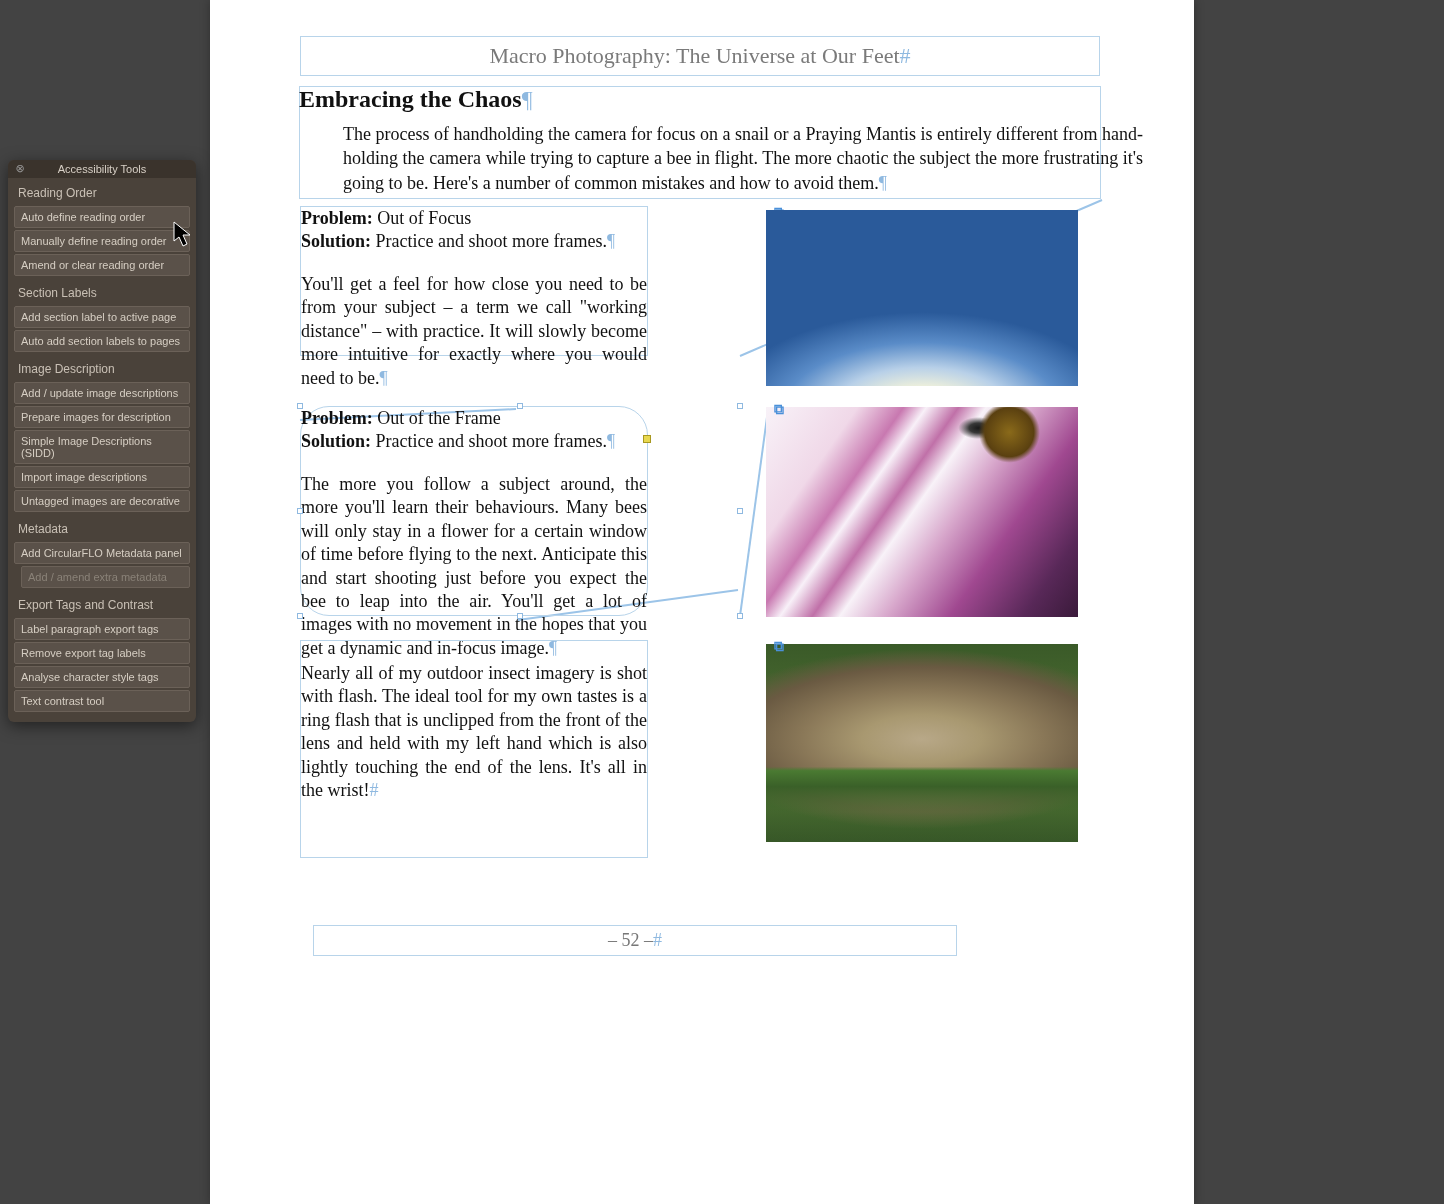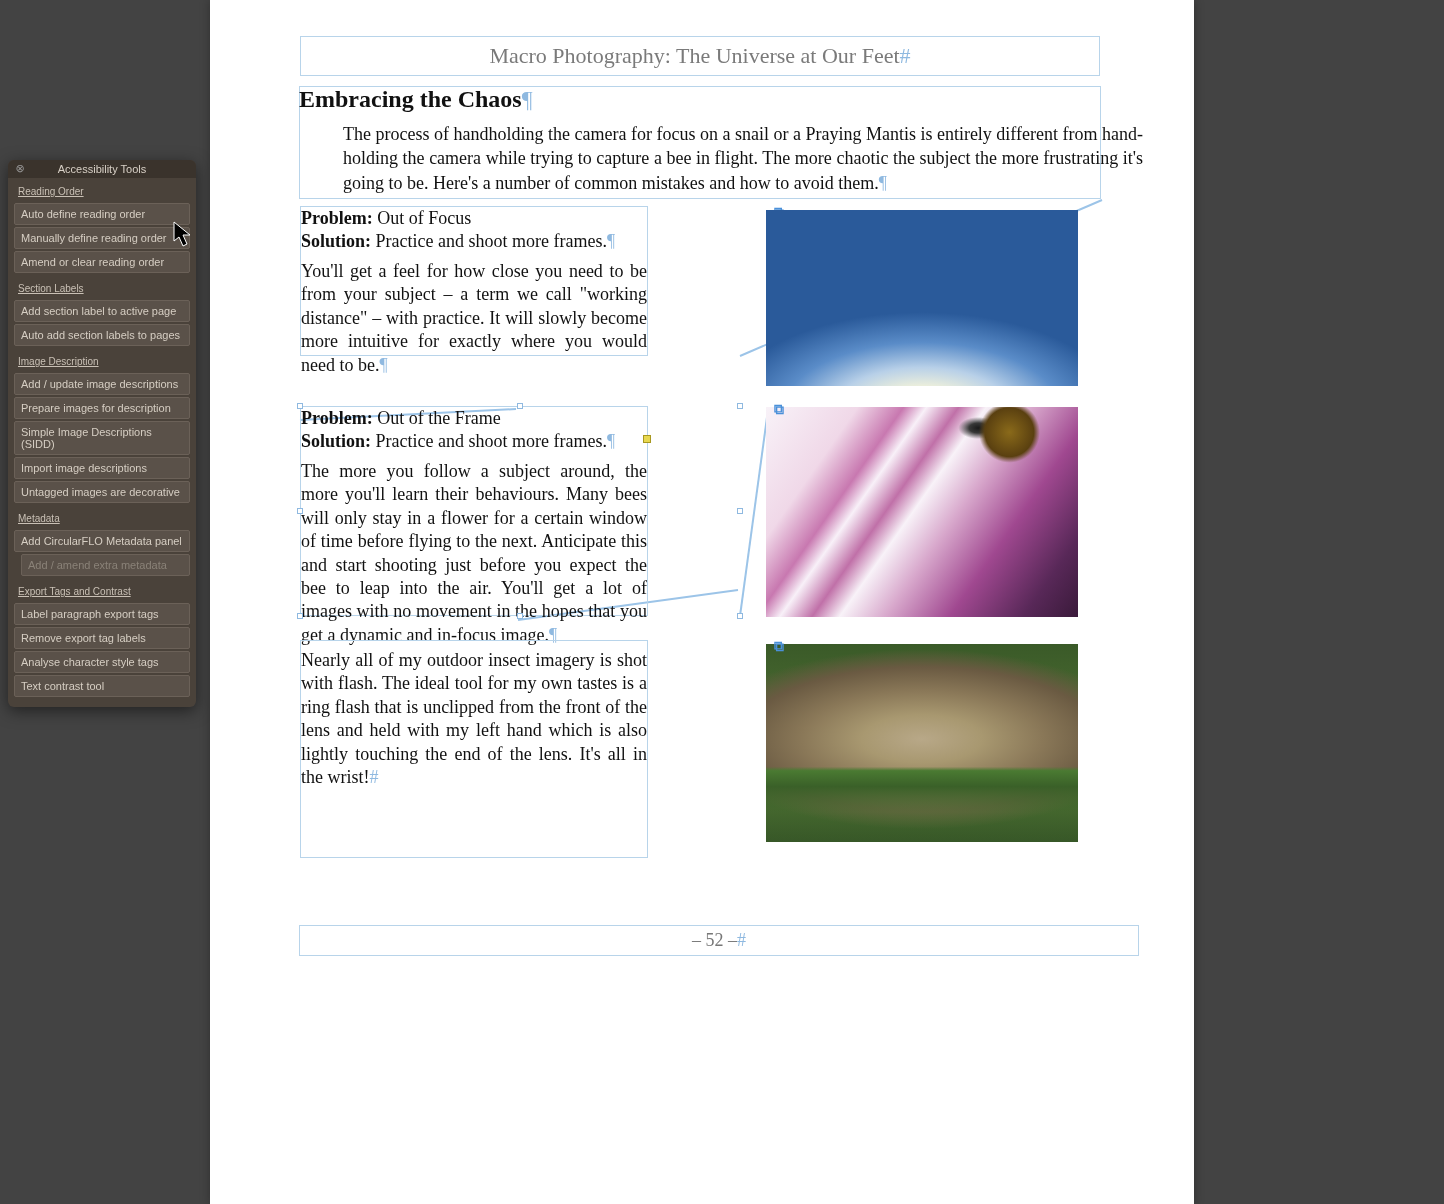--- a/index.html
+++ b/index.html
@@ -42,23 +42,22 @@
     top: 2px;
     width: 12px;
     height: 12px;
     color: #999;
     font-size: 11px;
     line-height: 12px;
     cursor: pointer;
   }
   .section-title {
     padding: 8px 10px 4px 10px;
-    font-size: 10px;
+    font-size: 12px;
     color: #c9c0b5;
-    text-decoration: underline;
   }
   .panel-item {
     margin: 2px 6px;
     padding: 4px 6px;
     background: #5a5149;
     border: 1px solid #6b6158;
     border-radius: 2px;
     color: #d6cec3;
     font-size: 11px;
     cursor: pointer;
@@ -131,26 +130,26 @@
     left: 90px;
     width: 348px;
     border: 1px solid #b8d4ea;
     font-family: Georgia, serif;
     font-size: 18px;
     line-height: 1.3;
     color: #111;
     padding: 0;
   }
   .tb1 { top: 206px; height: 150px; }
-  .tb2 { top: 406px; height: 210px; }
+  .tb2 { top: 406px; height: 210px; border-radius: 29px; }
   .tb3 { top: 640px; height: 218px; }
 
   .prob-solution { padding: 0; line-height: 1.25; }
   .prob-solution strong { font-weight: bold; font-family:Georgia,serif;}
-  .body-para { margin-top: 8px; text-align: justify; }
+  .body-para { margin-top: 21px; text-align: justify; }
 
   .image-box {
     position: absolute;
     left: 556px;
     width: 312px;
   }
   .img1 { top: 210px; height: 176px; }
   .img2 { top: 407px; height: 210px; }
   .img3 { top: 644px; height: 198px; }
 
@@ -196,22 +195,22 @@
   .frame-handle {
     position: absolute;
     width: 6px; height: 6px;
     background: #fff;
     border: 1px solid #8fb9e0;
   }
 
   .pagenum {
     position: absolute;
     bottom: 248px;
-    left: 89px;
-    width: 840px;
+    left: 103px;
+    width: 644px;
     border: 1px solid #b8d4ea;
     text-align: center;
     padding: 4px 0;
     font-family: Georgia, serif;
     font-size: 18px;
     color: #777;
   }
 
   .cursor {
     position: absolute;

